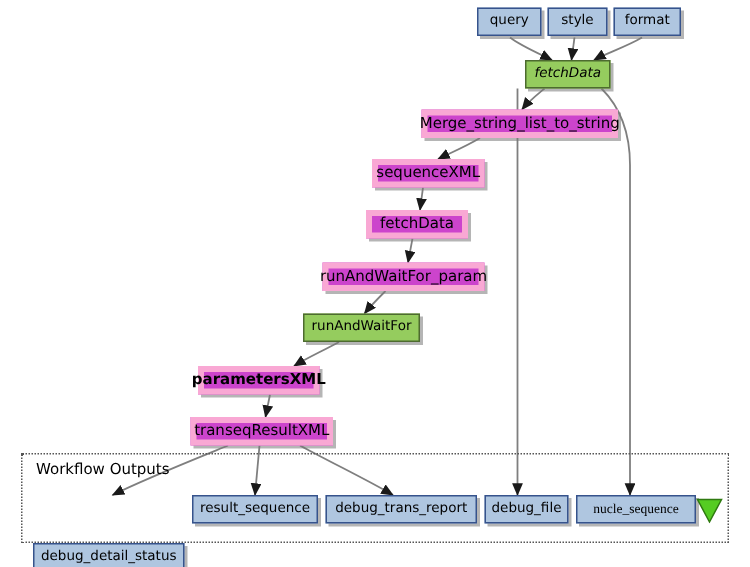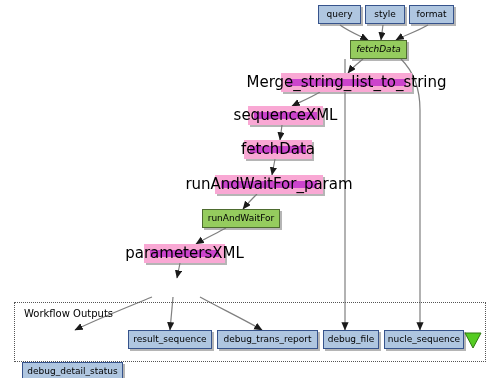--- a/index.html
+++ b/index.html
@@ -41,23 +41,23 @@
   .port {
     background: #afc6e0;
     border: 1px solid #36538c;
     color: #000000;
     font-size: 9px;
     box-shadow: 2px 2px 0 rgba(120,120,120,0.55);
   }
   
   .proc-magenta {
     background: #cc44cc;
-    border: 6px solid #f9a8d4;
+    border: 4px solid #f9a8d4;
     color: #000000;
-    font-size: 15px;
+    font-size: 10px;
     box-shadow: 2px 2px 0 rgba(120,120,120,0.55);
   }
   
   .proc-green {
     background: #95cc5e;
     border: 1px solid #4d6b2f;
     color: #000000;
     font-size: 9px;
     box-shadow: 2px 2px 0 rgba(120,120,120,0.55);
   }
@@ -125,40 +125,43 @@
   </div>
   <div class="node proc-magenta" style="left: 244px; top: 140px; width: 68px; height: 19px;">
     <span class="node-label">fetchData</span>
   </div>
   <div class="node proc-magenta" style="left: 215px; top: 175px; width: 108px; height: 19px; align-items: center;">
     <span class="node-label">runAndWaitFor_param</span>
   </div>
   <div class="node proc-green" style="left: 202px; top: 209px; width: 78px; height: 19px;">
     <span class="node-label">runAndWaitFor</span>
   </div>
-  <div class="node proc-magenta" style="left: 144px; top: 244px; width: 81px; height: 19px;">
+  <div class="node proc-magenta" style="left: 132px; top: 244px; width: 81px; height: 19px; font-weight: bold;">
     <span class="node-label">parametersXML</span>
+  </div>
+  <div class="node proc-magenta" style="left: 127px; top: 278px; width: 95px; height: 19px;">
+    <span class="node-label">transeqResultXML</span>
   </div>
 
   <div id="outputs-cluster" style="left: 14px; top: 302px; width: 472px; height: 60px;"></div>
   <div id="outputs-cluster-label" style="left: 24px; top: 308px;">Workflow Outputs</div>
 
   <div class="node port" style="left: 22px; top: 330px; width: 101px; height: 19px; margin-top: 32px;">
     <span class="node-label">debug_detail_status</span>
   </div>
   <div class="node port" style="left: 128px; top: 330px; width: 84px; height: 19px;">
     <span class="node-label">result_sequence</span>
   </div>
   <div class="node port" style="left: 217px; top: 330px; width: 101px; height: 19px;">
     <span class="node-label">debug_trans_report</span>
   </div>
   <div class="node port" style="left: 323px; top: 330px; width: 56px; height: 19px;">
     <span class="node-label">debug_file</span>
   </div>
-  <div class="node port" style="left: 384px; top: 330px; width: 80px; height: 19px;">
+  <div class="node port" style="left: 384px; top: 330px; width: 80px; height: 19px; font-family: Liberation Serif, serif;">
     <span class="node-label">nucle_sequence</span>
   </div>
 
   <svg id="outputs-marker-svg" style="position: absolute; left: 464px; top: 332px;" width="18" height="17" viewBox="0 0 18 17">
     <polygon points="1,1 17,1 9,16" fill="#55cc22" stroke="#2f7a10" stroke-width="1"></polygon>
   </svg>
 
 </div>
 
 </body></html>

